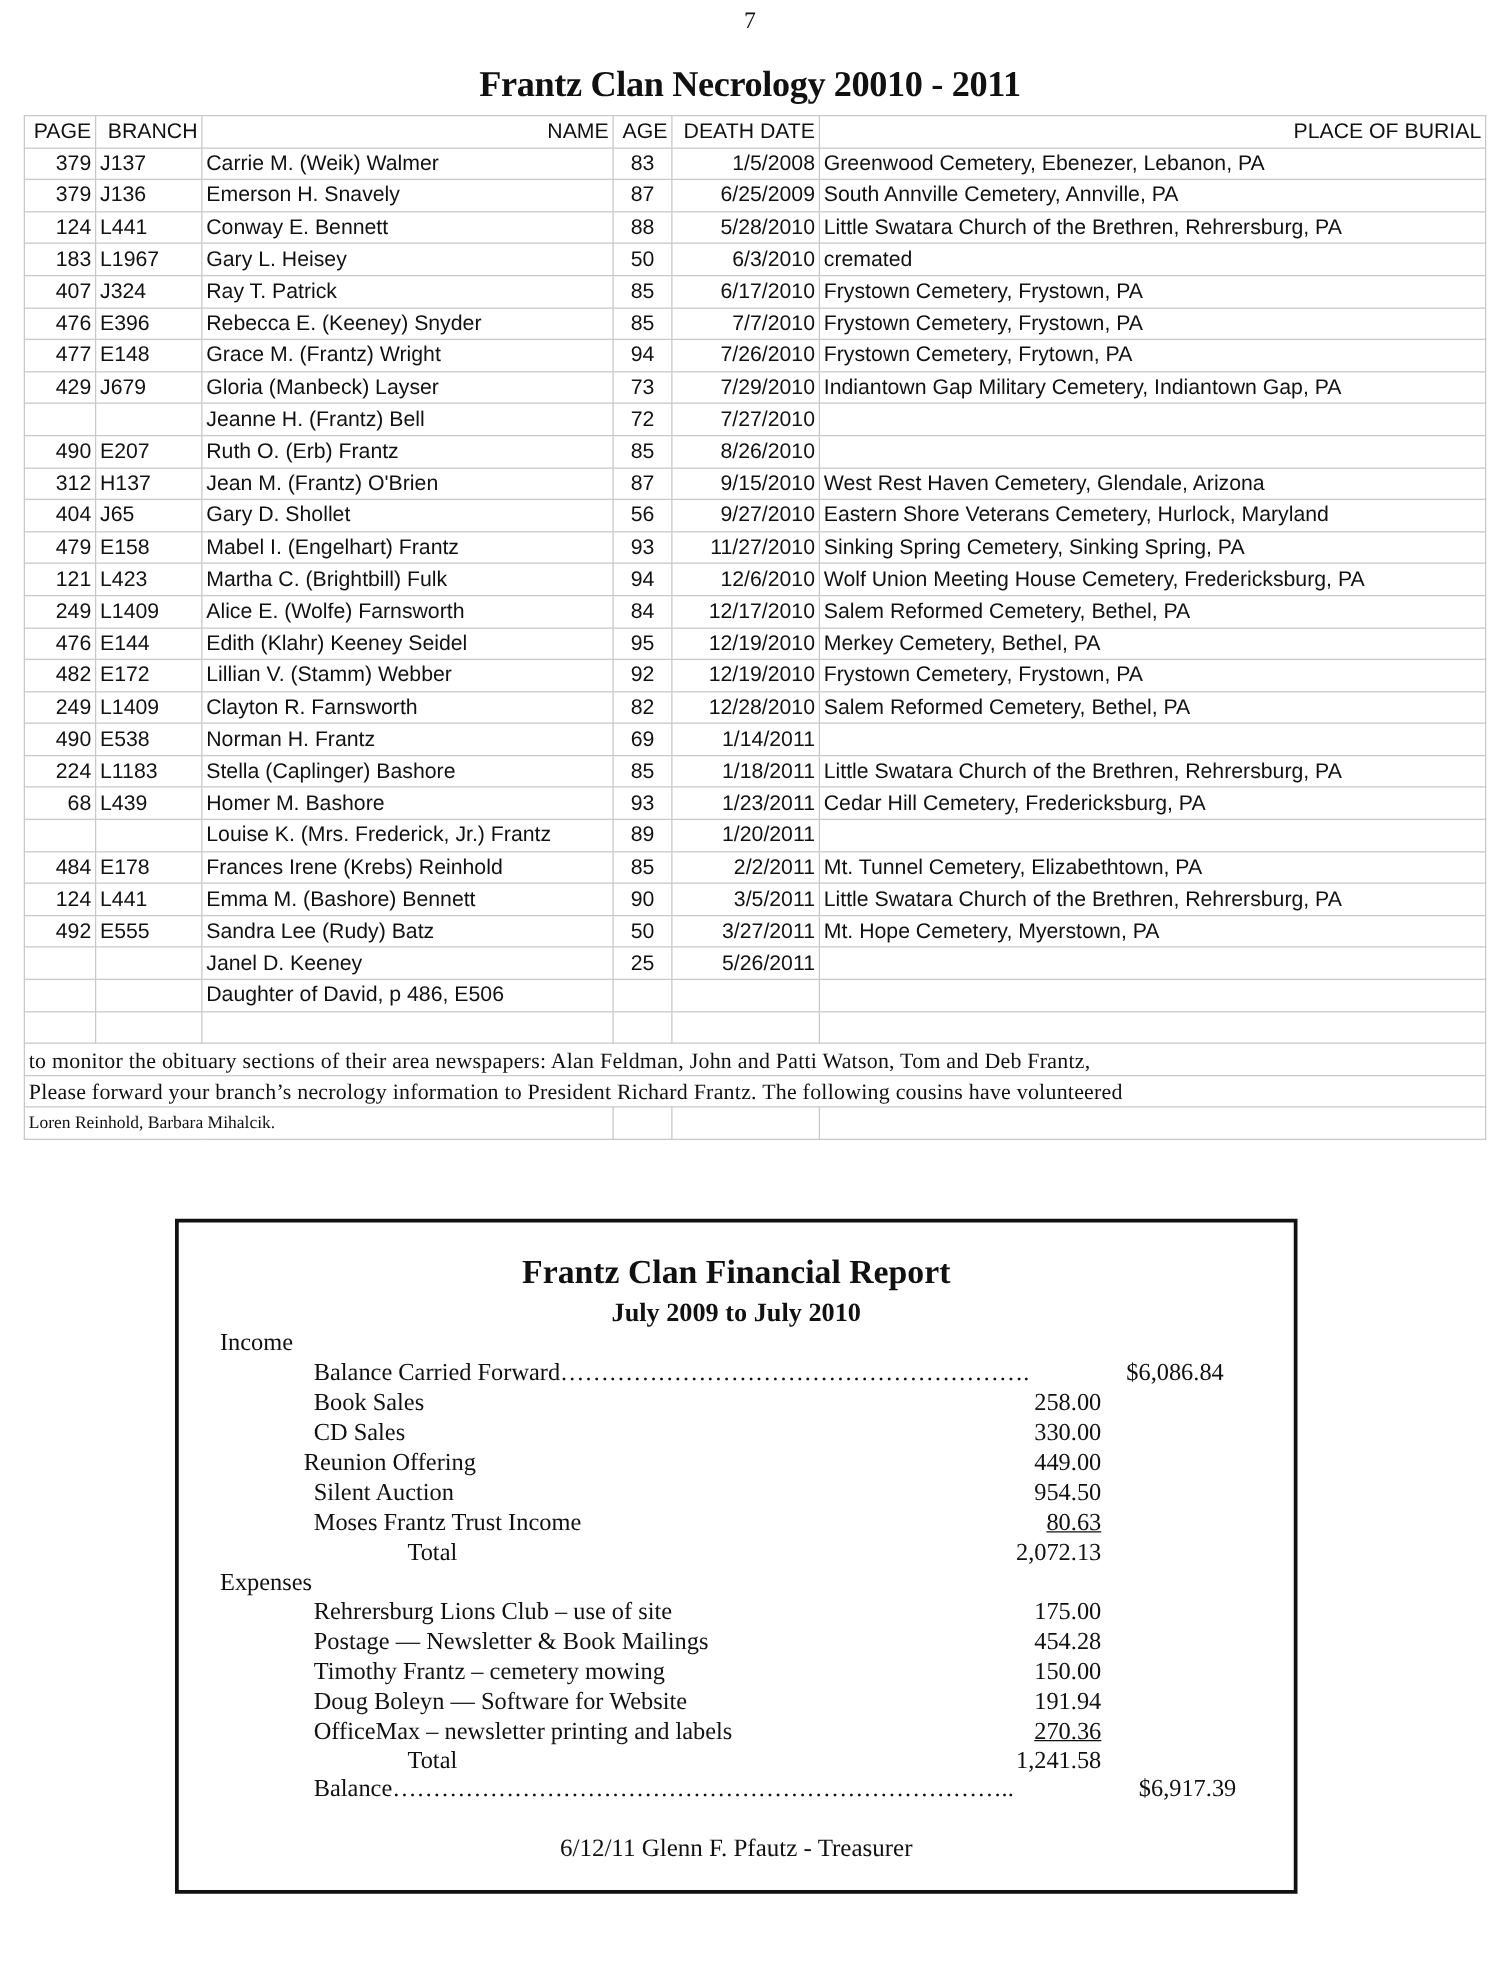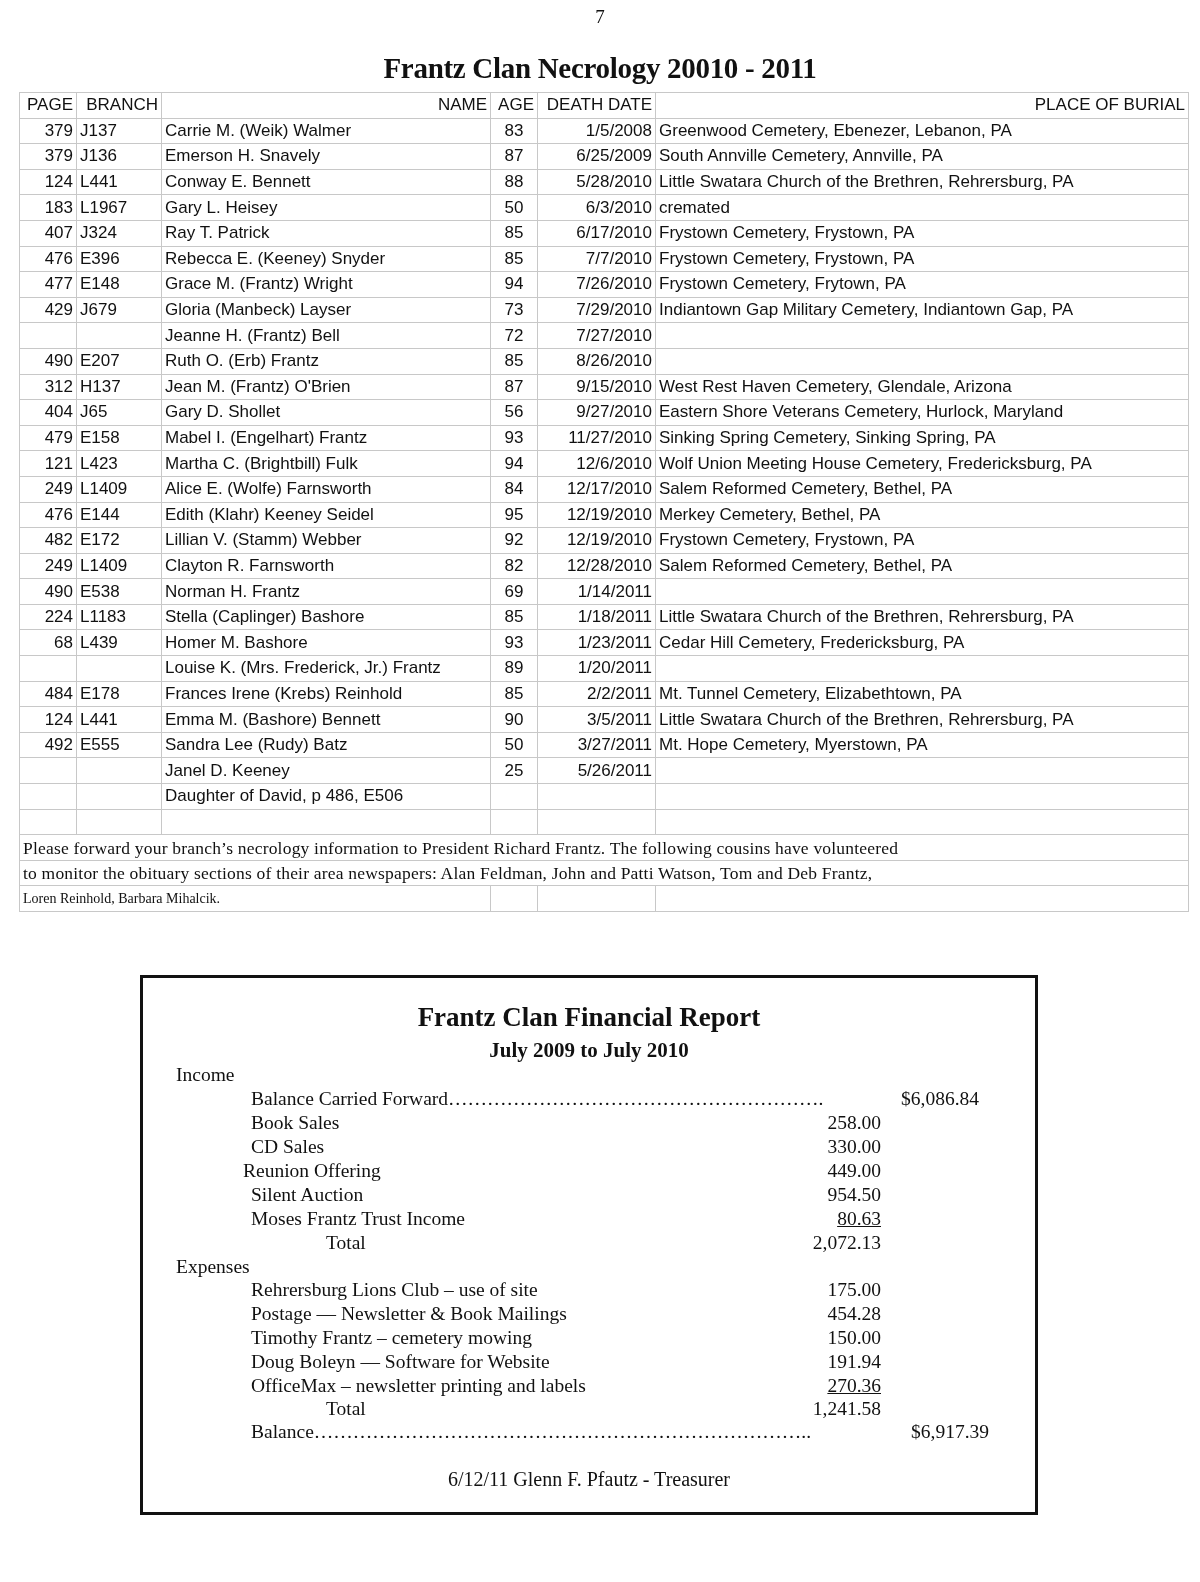--- a/index.html
+++ b/index.html
@@ -277,24 +277,24 @@
         <td class="c-page"></td>
         <td class="c-branch"></td>
         <td class="c-name"></td>
         <td class="c-age"></td>
         <td class="c-date"></td>
         <td class="c-place"></td>
       </tr>
     </tbody>
   <tfoot>
     <tr>
+        <td colspan="6" class="note">to monitor the obituary sections of their area newspapers: Alan Feldman, John and Patti Watson, Tom and Deb Frantz,</td>
+      </tr>
+    <tr>
         <td colspan="6" class="note">Please forward your branch’s necrology information to President Richard Frantz. The following cousins have volunteered</td>
-      </tr>
-    <tr>
-        <td colspan="6" class="note">to monitor the obituary sections of their area newspapers: Alan Feldman, John and Patti Watson, Tom and Deb Frantz,</td>
       </tr>
     <tr>
       <td colspan="3" class="note-small">Loren Reinhold, Barbara Mihalcik.</td>
       <td></td>
       <td></td>
       <td></td>
     </tr>
   </tfoot>
 </table>
 

